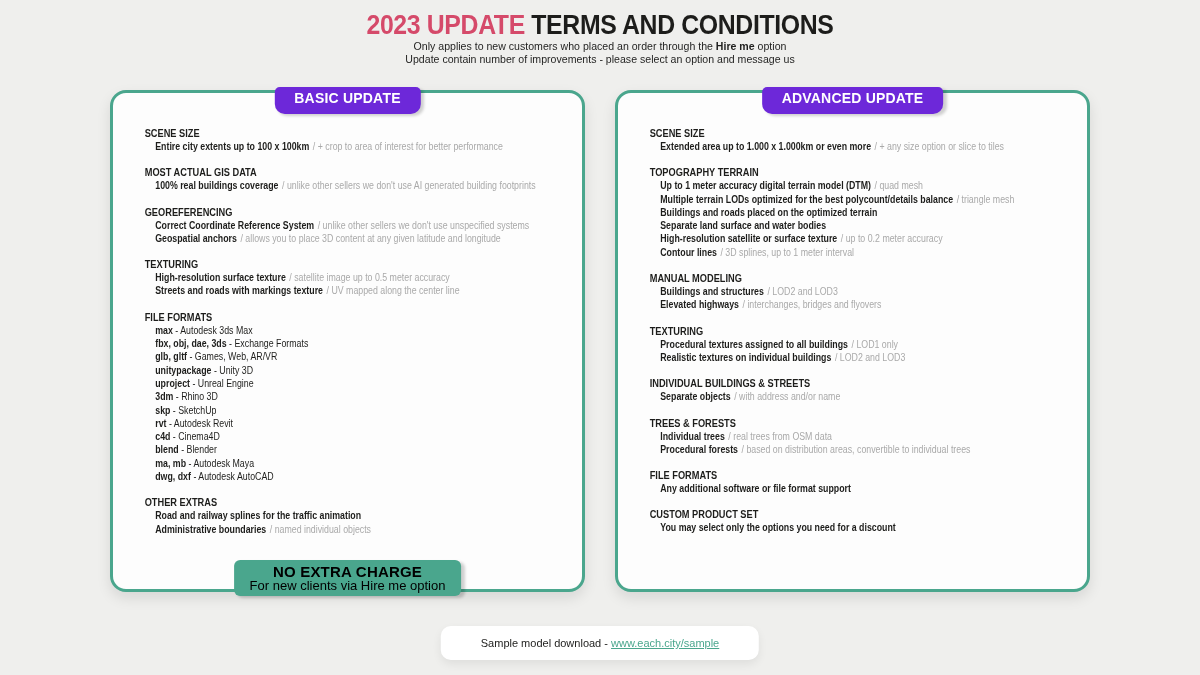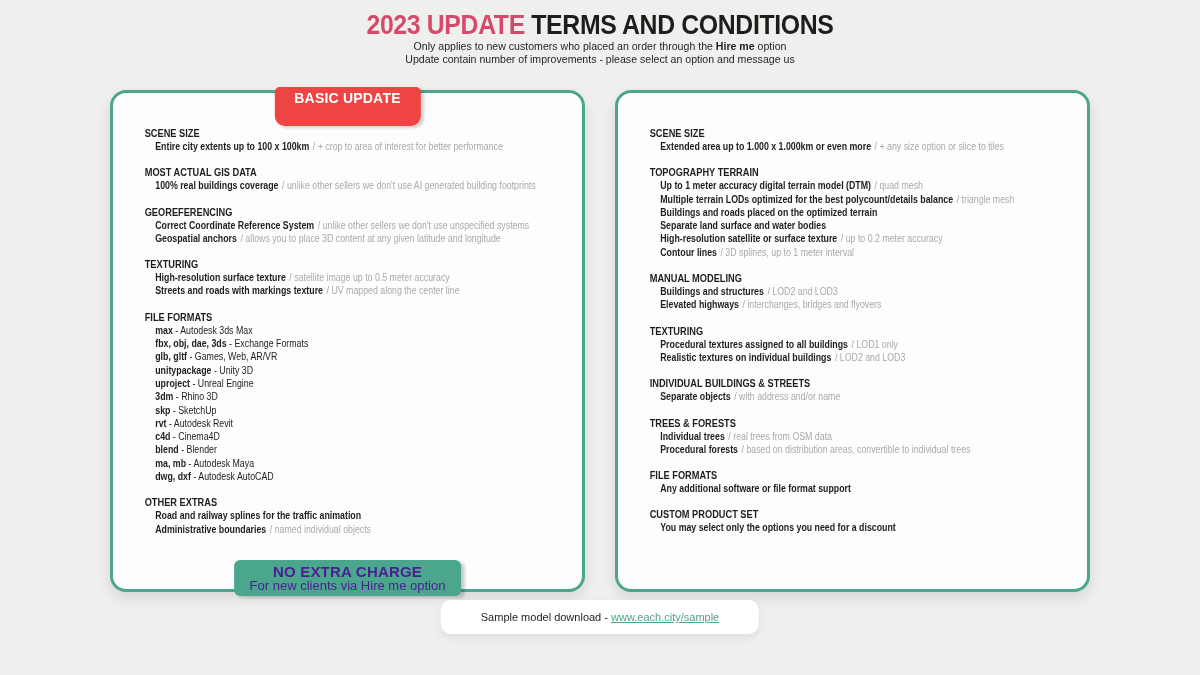--- a/index.html
+++ b/index.html
@@ -17,39 +17,39 @@
   .title .rest{color:#1d1d1b;margin-left:7px}
   .sub{font-size:11.5px;line-height:13px;color:#1f1f1e}
   .sub .bld{font-weight:700}
   
   .panel{position:absolute;top:90px;width:475px;height:502px;background:#fdfdfd;
          border:3px solid #4aa68d;border-radius:16px;
          box-shadow:0 6px 14px rgba(0,0,0,0.10)}
   #basic{left:110px}
   #advanced{left:615px}
   .ptag{position:absolute;top:-6px;left:50%;transform:translateX(-50%);
-        background:#ef4444;color:#fff;font-weight:700;font-size:14px;
-        letter-spacing:0.2px;padding:3px 20px 20px;border-radius:5px 5px 10px 10px;
+        background:#6d28d9;color:#fff;font-weight:700;font-size:14px;
+        letter-spacing:0.2px;padding:3px 20px 8px;border-radius:5px 5px 10px 10px;
         box-shadow:3px 2px 3px rgba(0,0,0,0.18);white-space:nowrap}
   .pfoot{position:absolute;bottom:-7px;left:50%;transform:translateX(-50%);
-         background:#4aa68d;color:#4c1d95;text-align:center;
+         background:#4aa68d;color:#000000;text-align:center;
          padding:4px 16px 5px;border-radius:6px;
          box-shadow:3px 2px 3px rgba(0,0,0,0.18);white-space:nowrap}
   .pfoot .t1{font-size:15px;font-weight:700;line-height:16px;letter-spacing:0.2px}
   .pfoot .t2{font-size:13px;line-height:11px}
   .content{padding:34px 10px 0 36px;transform:scaleX(0.88);transform-origin:0 0;width:113%}
   .sec{margin-bottom:13px}
   .h{font-size:10.5px;font-weight:700;line-height:13px;letter-spacing:0}
   .it{padding-left:12px;font-size:10px;line-height:13.3px;white-space:nowrap}
   .b{font-weight:700}
   .r{font-weight:400}
   .n{color:#a9a9a9;font-weight:400}
   .n:not(:empty){margin-left:4px}
   
-  .sample{position:absolute;left:50%;top:600px;transform:translateX(-50%);
+  .sample{position:absolute;left:50%;top:626px;transform:translateX(-50%);
           background:#fff;border-radius:10px;padding:11px 40px;
           box-shadow:0 4px 10px rgba(0,0,0,0.07);font-size:11px;white-space:nowrap}
   .sample a{color:#4aa68d;text-decoration:underline;cursor:pointer}
 </style>
 </head>
 <body>
 
 <div class="header">
   <div class="title">
     <span class="accent">2023 UPDATE</span><span class="rest">TERMS AND CONDITIONS</span>
@@ -109,20 +109,21 @@
     </div>
 
   </div>
   <div class="pfoot">
     <div class="t1">NO EXTRA CHARGE</div>
     <div class="t2">For new clients via Hire me option</div>
   </div>
 </div>
 
 <div class="panel" id="advanced">
+  <div class="ptag">ADVANCED UPDATE</div>
   <div class="content">
 
     <div class="sec">
       <div class="h">SCENE SIZE</div>
       <div class="it"><span class="b">Extended area up to 1.000 x 1.000km or even more</span><span class="n">/ + any size option or slice to tiles</span></div>
     </div>
 
     <div class="sec">
       <div class="h">TOPOGRAPHY TERRAIN</div>
       <div class="it"><span class="b">Up to 1 meter accuracy digital terrain model (DTM)</span><span class="n">/ quad mesh</span></div>

